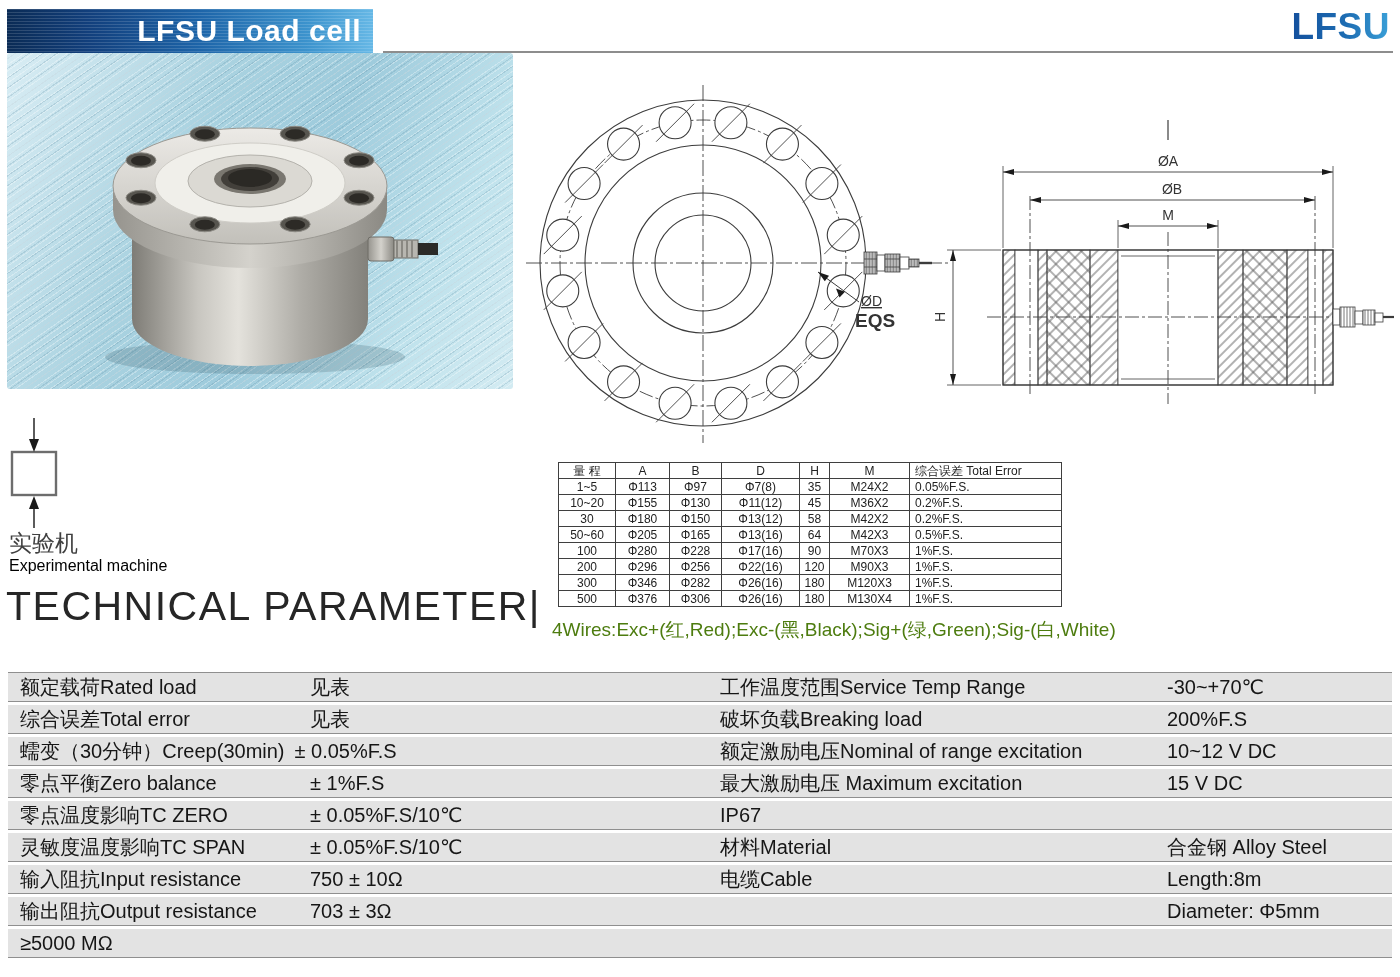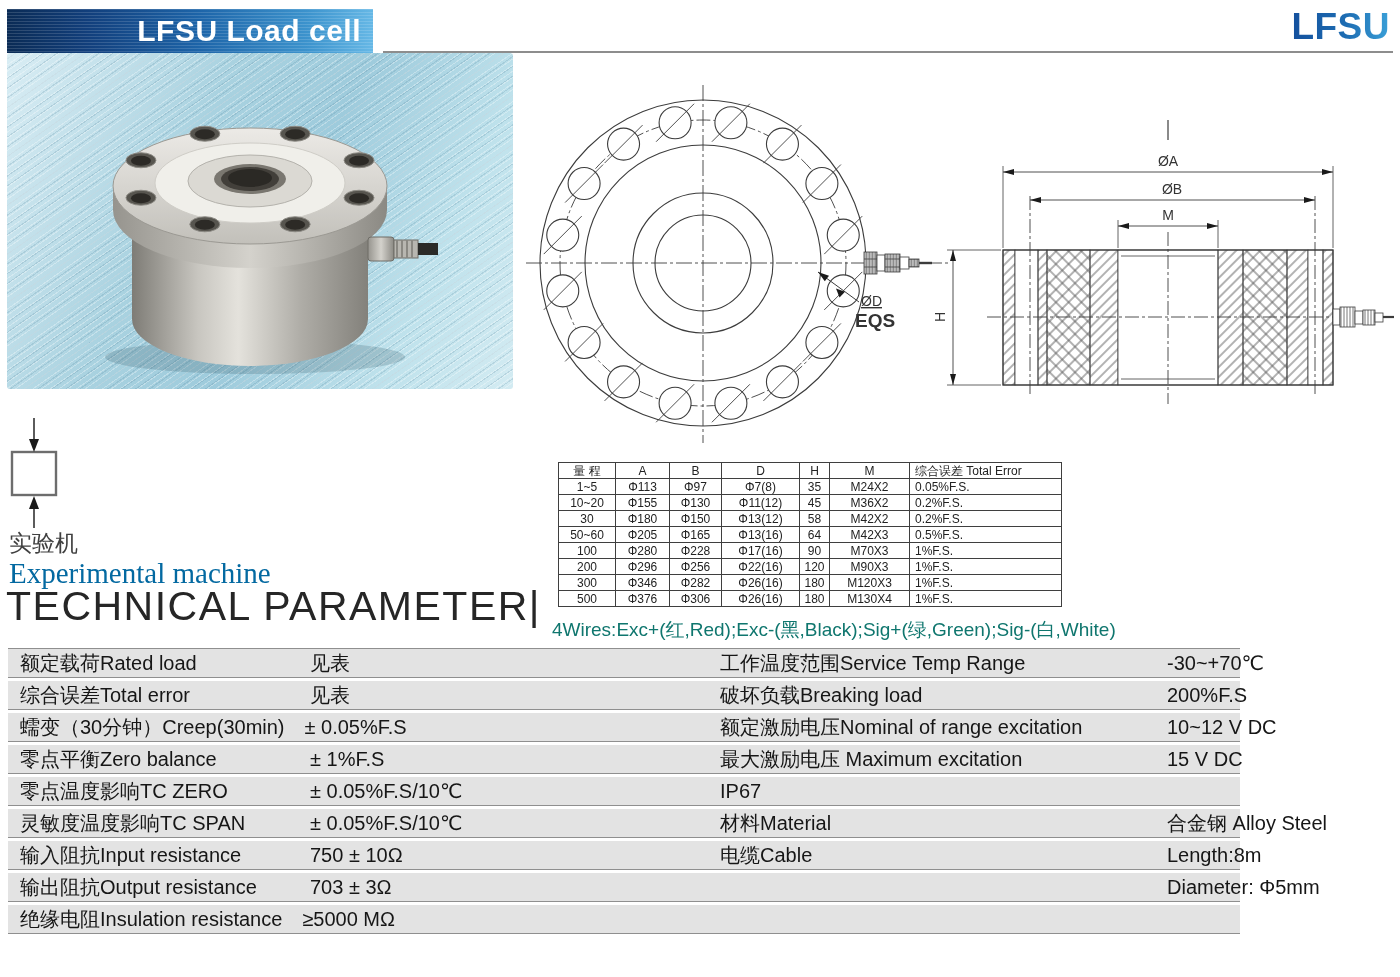--- a/index.html
+++ b/index.html
@@ -28,40 +28,40 @@
       linear-gradient(115deg,#d9edf4 0%,#a9d2e0 35%,#9ecbdc 55%,#bfe2ec 80%,#d3ebf2 100%);}
   #photo svg{position:absolute;left:78px;top:38px;}
 
   
   .draw{position:absolute;}
   svg{font-family:"Liberation Sans","DejaVu Sans",sans-serif;}
   svg text{fill:#333;}
 
   
   #cap-cn{position:absolute;left:9px;top:528px;font-size:23px;color:#404040;}
-  #cap-en{position:absolute;left:9px;top:557px;font-size:29px;color:#0369a1;font-family:Liberation Serif, serif;}
+  #cap-en{position:absolute;left:9px;top:557px;font-size:16px;color:#000000;}
   #tech-title{position:absolute;left:6px;top:583px;font-size:41px;color:#262626;letter-spacing:1.5px;white-space:nowrap;}
-  #wiring{position:absolute;left:552px;top:617px;font-size:19px;color:#0f766e;white-space:nowrap;}
+  #wiring{position:absolute;left:552px;top:617px;font-size:19px;color:#4d7c0f;white-space:nowrap;}
 
   
   #dim-table{position:absolute;left:558px;top:462px;width:503px;border-collapse:collapse;table-layout:fixed;background:#fff;}
   #dim-table th,#dim-table td{border:1.2px solid #3f3f3f;font-size:12px;font-weight:normal;
     height:15px;line-height:14px;padding:0;text-align:center;color:#222;white-space:nowrap;overflow:hidden;}
   #dim-table th:last-child,#dim-table td:last-child{text-align:left;padding-left:5px;}
   .cw0{width:57px}.cw1{width:54px}.cw2{width:52px}.cw3{width:78px}.cw4{width:30px}.cw5{width:80px}.cw6{width:152px}
 
   
-  #spec-table{position:absolute;left:8px;top:648px;width:1232px;border-top:1.6px solid #8f8f8f;}
+  #spec-table{position:absolute;left:8px;top:672px;width:1384px;border-top:1.6px solid #8f8f8f;}
   .spec-row{display:flex;align-items:center;height:28px;background:#e3e3e3;
     border-bottom:1.6px solid #8f8f8f;margin-bottom:3px;font-size:20px;color:#161616;}
   .half{display:flex;align-items:center;box-sizing:border-box;}
   .hl{width:676px;flex:none;padding-left:12px;}
   .hr2{flex:1;margin-left:36px;}
   .slabel{width:290px;flex:none;white-space:nowrap;}
-  .spec-row.run-on .slabel{width:auto;margin-right:20px;}
+  .spec-row.run-on .slabel{width:auto;margin-right:10px;}
   .slabel2{width:447px;flex:none;white-space:nowrap;}
   .sval{white-space:nowrap;}
 </style>
 </head>
 <body>
 
 <div id="page">
 
   <div id="banner">LFSU  Load cell</div>
   <div id="brand">LFSU</div>
@@ -461,21 +461,20 @@
           <span class="slabel">输出阻抗Output resistance</span>
           <span class="sval">703 ± 3Ω</span>
         </div>
         <div class="half hr2">
           <span class="slabel2"></span>
           <span class="sval">Diameter: Φ5mm</span>
         </div>
       </div>
       <div class="spec-row run-on">
         <div class="half hl">
-          <span class="slabel">绝缘电阻Insulation resistance</span>
           <span class="sval">≥5000 MΩ</span>
         </div>
         <div class="half hr2">
           <span class="slabel2"></span>
           <span class="sval"></span>
         </div>
       </div>
     </div>
 
 </div>

